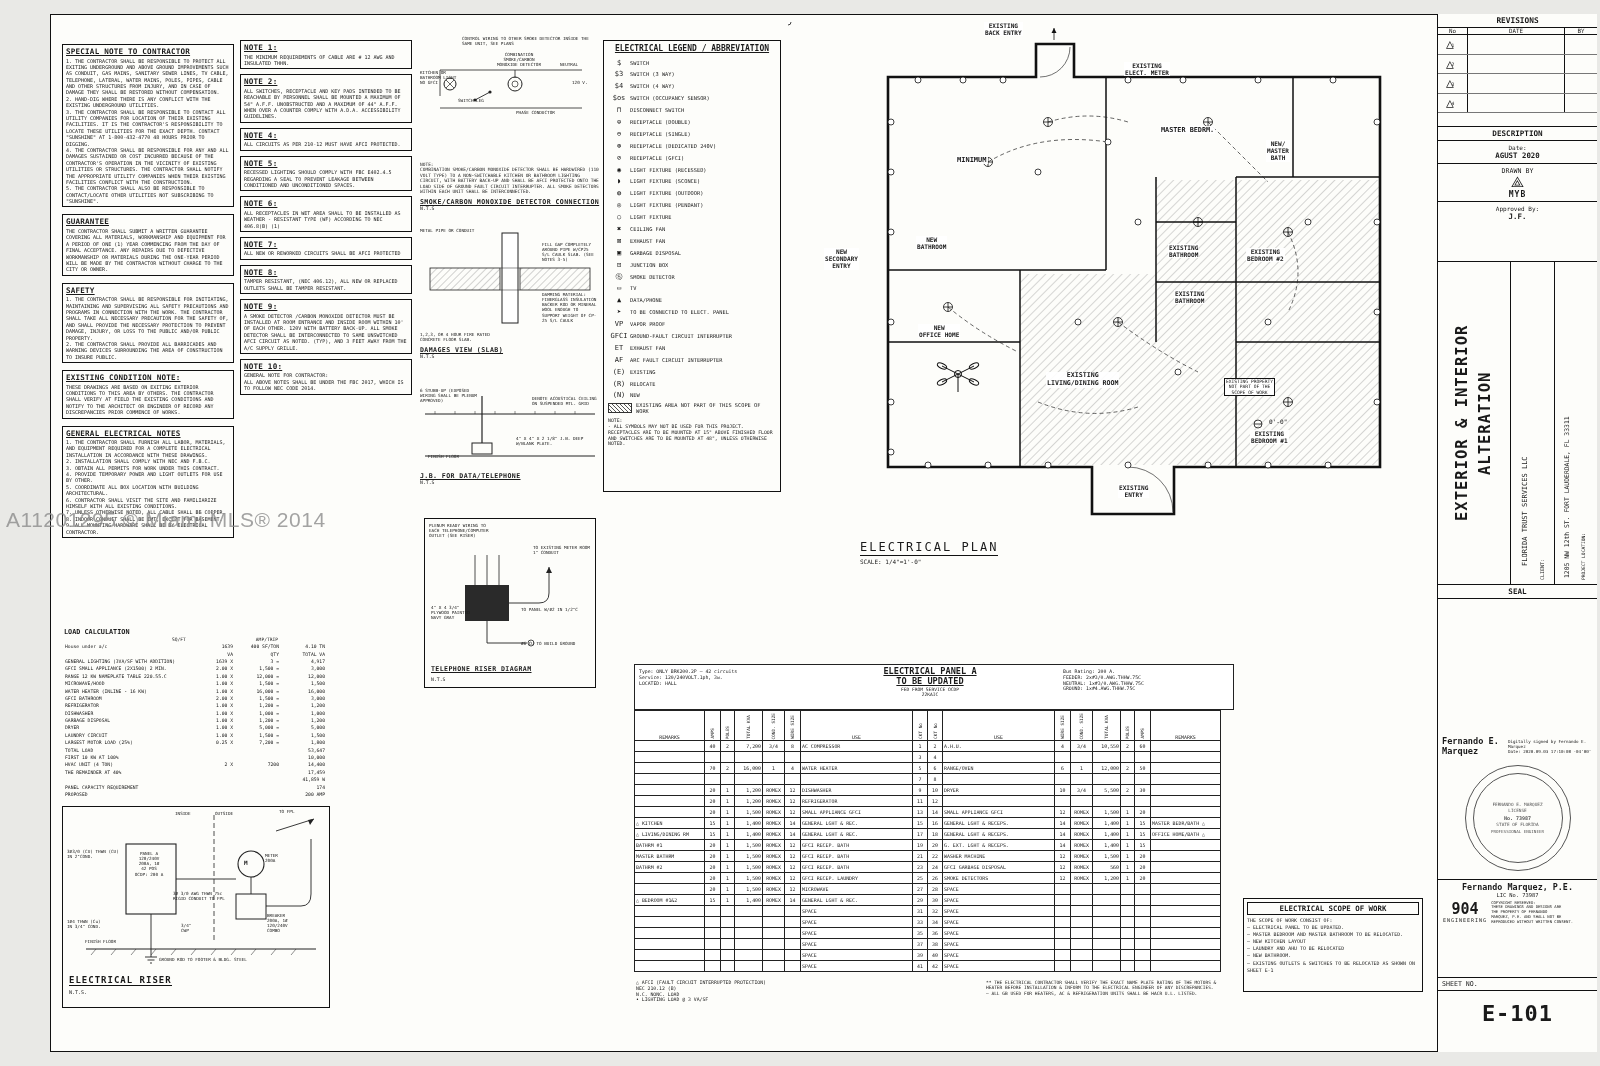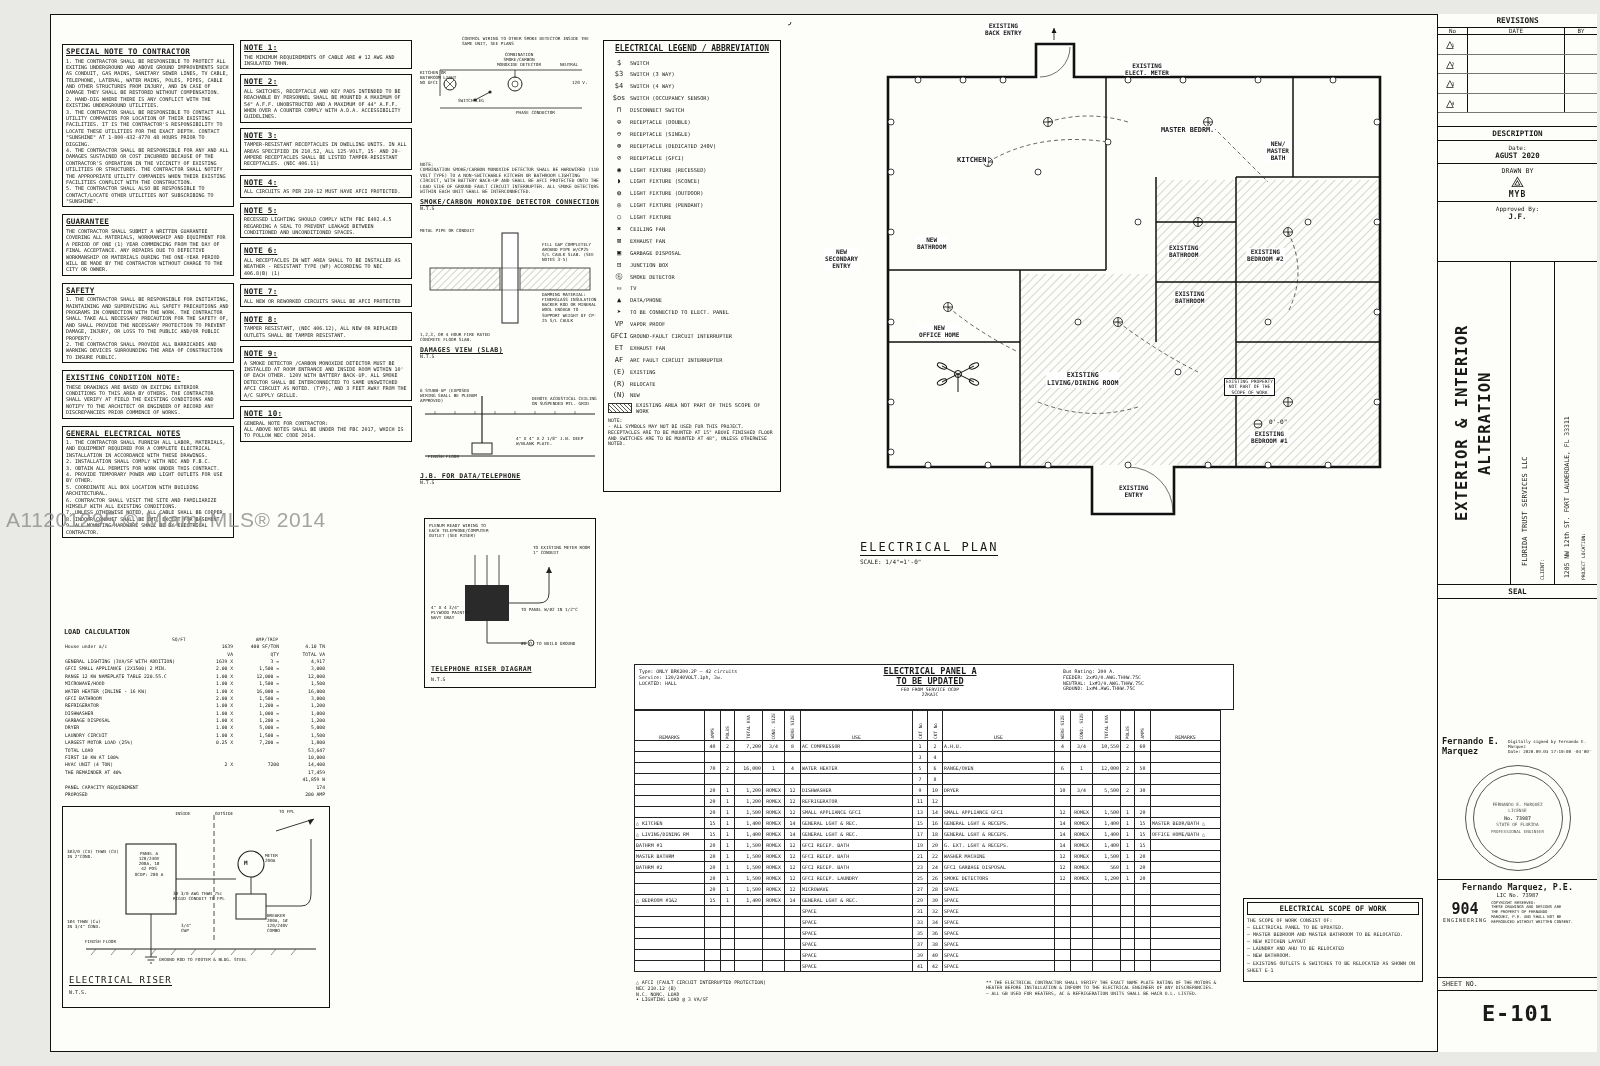--- a/index.html
+++ b/index.html
@@ -82,24 +82,20 @@
     <div class="nbox">
       <div class="ntitle">NOTE 1:</div>
       <div class="ntext">THE MINIMUM REQUIREMENTS OF CABLE ARE # 12 AWG AND INSULATED THHN.</div>
     </div>
 
     <div class="nbox">
       <div class="ntitle">NOTE 2:</div>
       <div class="ntext">ALL SWITCHES, RECEPTACLE AND KEY PADS INTENDED TO BE REACHABLE BY PERSONNEL SHALL BE MOUNTED A MAXIMUM OF 54" A.F.F. UNOBSTRUCTED AND A MAXIMUM OF 44" A.F.F. WHEN OVER A COUNTER COMPLY WITH A.D.A. ACCESSIBILITY GUIDELINES.</div>
     </div>
 
-    <div class="nbox">
-      <div class="ntitle">NOTE 3:</div>
-      <div class="ntext">TAMPER-RESISTANT RECEPTACLES IN DWELLING UNITS. IN ALL AREAS SPECIFIED IN 210.52, ALL 125-VOLT, 15- AND 20-AMPERE RECEPTACLES SHALL BE LISTED TAMPER-RESISTANT RECEPTACLES. (NEC 406.11)</div>
-    </div>
 
     <div class="nbox">
       <div class="ntitle">NOTE 4:</div>
       <div class="ntext">ALL CIRCUITS AS PER 210-12 MUST HAVE AFCI PROTECTED.</div>
     </div>
 
     <div class="nbox">
       <div class="ntitle">NOTE 5:</div>
       <div class="ntext">RECESSED LIGHTING SHOULD COMPLY WITH FBC E402.4.5 REGARDING A SEAL TO PREVENT LEAKAGE BETWEEN CONDITIONED AND UNCONDITIONED SPACES.</div>
     </div>
@@ -481,21 +477,21 @@
     </g>
 
     <path d="M266,18 L266,6" stroke="#111" stroke-width=".8"></path>
     <path d="M266,6 l-2.5,5 h5 z" fill="#111"></path>
   </svg>
 
   <div class="rlabel" style="left:196px;top:0px">EXISTING
 BACK ENTRY</div>
   <div class="rlabel" style="left:336px;top:40px">EXISTING
 ELECT. METER</div>
-  <div class="rlabel" style="left:168px;top:134px;font-size:7px">KITCHEN</div>
+  <div class="rlabel" style="left:168px;top:134px;font-size:7px">MINIMUM</div>
   <div class="rlabel" style="left:372px;top:104px;font-size:6.8px">MASTER BEDRM.</div>
   <div class="rlabel" style="left:478px;top:118px">NEW/
 MASTER
 BATH</div>
   <div class="rlabel" style="left:128px;top:214px">NEW
 BATHROOM</div>
   <div class="rlabel" style="left:36px;top:226px">NEW
 SECONDARY
 ENTRY</div>
   <div class="rlabel" style="left:380px;top:222px">EXISTING
@@ -717,21 +713,21 @@
   <div class="tiny abs" style="left:4px;top:42px;width:56px">3#3/0 (CU) THWN (CU)
 IN 2"COND.</div>
   <div class="tiny abs" style="left:4px;top:112px;width:56px">1#4 THWN (Cu)
 IN 3/4" COND.</div>
   <div class="tiny abs" style="left:118px;top:116px">3/4"
 CWP</div>
   <div class="tiny abs" style="left:110px;top:84px;width:56px">3# 3/0 AWG THWN 75c
 RIGID CONDUIT TO FPL</div>
   <div class="tiny abs" style="left:22px;top:132px">FINISH FLOOR</div>
   <div class="tiny abs" style="left:96px;top:150px;width:100px">GROUND ROD TO FOOTER &amp; BLDG. STEEL</div>
-  <div class="abs" style="left:6px;top:168px;font-size:9px;font-weight:normal;letter-spacing:1px;border-bottom:1px solid #111">ELECTRICAL RISER</div>
+  <div class="abs" style="left:6px;top:168px;font-size:9px;font-weight:bold;letter-spacing:1px;border-bottom:1px solid #111">ELECTRICAL RISER</div>
   <div class="abs" style="left:6px;top:182px;font-size:5px">N.T.S.</div>
 </div>
 
 <div class="abs" style="left:634px;top:664px;width:600px;z-index:2">
   <div style="position:relative;height:46px;border:.8px solid #222;background:#fff">
     <div class="tiny abs" style="left:4px;top:4px;width:160px;font-size:4.8px">Type: ONLY BRK200.2P — 42 circuits
 Service: 120/240VOLT.1ph, 3w.
 LOCATED: HALL</div>
     <div class="abs" style="left:190px;top:2px;width:210px;text-align:center">
       <div class="pre" style="font-size:8.6px;font-weight:bold;text-decoration:underline;line-height:1.15">ELECTRICAL PANEL A
@@ -1186,21 +1182,21 @@
       </tbody>
   </table>
   <div class="tiny abs" style="left:2px;top:316px;width:280px;font-size:4.8px">△ AFCI (FAULT CIRCUIT INTERRUPTED PROTECTION)
     NEC 210.12 (B)
 N.C. NONC. LOAD
 •  LIGHTING LOAD @ 3  VA/SF</div>
   <div class="tiny abs" style="left:352px;top:316px;width:246px;font-size:4.5px">** THE ELECTRICAL CONTRACTOR SHALL VERIFY THE EXACT NAME PLATE RATING OF THE MOTORS &amp; HEATER BEFORE INSTALLATION &amp; INFORM TO THE ELECTRICAL ENGINEER OF ANY DISCREPANCIES.
 — ALL GB USED FOR HEATERS, AC &amp; REFRIGERATION  UNITS SHALL BE HACR U.L. LISTED.</div>
 </div>
 
-<div class="abs nbox" style="left:1243px;top:898px;width:180px;height:84px;padding:3px;z-index:2">
+<div class="abs nbox" style="left:1243px;top:898px;width:180px;height:94px;padding:3px;z-index:2">
   <div style="border:1px solid #111;font-size:7.4px;font-weight:bold;text-align:center;padding:1px 0;margin-bottom:2px">ELECTRICAL SCOPE OF WORK</div>
   <div style="font-size:4.9px;margin-bottom:1px">THE SCOPE OF WORK CONSIST OF:</div>
   <div>
 
       <div class="scopeli">ELECTRICAL PANEL TO BE UPDATED.</div>
 
       <div class="scopeli">MASTER BEDROOM AND MASTER BATHROOM TO BE RELOCATED.</div>
 
       <div class="scopeli">NEW KITCHEN LAYOUT</div>
 

